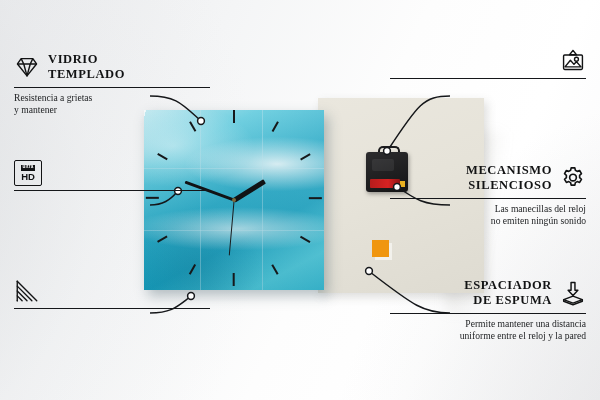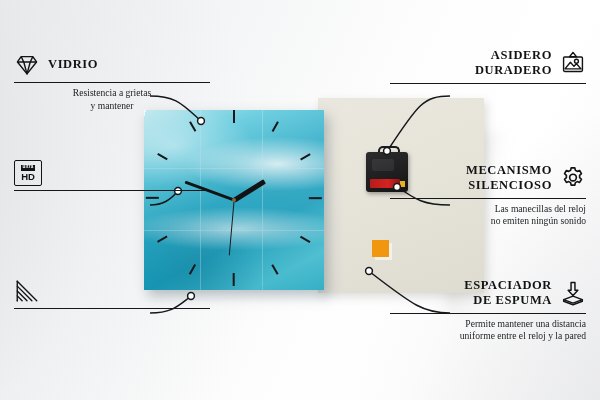--- a/index.html
+++ b/index.html
@@ -79,21 +79,21 @@
   .mech-detail{position:absolute;left:6px;top:7px;width:22px;height:12px;background:rgba(255,255,255,.07);border-radius:2px;}
   .foam{position:absolute;left:256px;top:148px;width:17px;height:17px;background:#f0960f;box-shadow:3px 3px 0 rgba(255,255,255,.55);}
   
   .feature{position:absolute;width:196px;}
   .feature .head{display:flex;align-items:center;gap:8px;}
   .feature.right .head{flex-direction:row;justify-content:flex-end;}
   .ttl{font-weight:bold;font-size:12.5px;letter-spacing:.6px;color:#121314;line-height:1.22;text-transform:uppercase;}
   .feature.left .ttl{text-align:left;}
   .feature.right .ttl{text-align:right;}
   .rule{height:1px;background:#15171a;margin:4px 0 4px;width:100%;}
-  .desc{font-size:9.6px;color:#1c1e20;line-height:1.33;text-align:center;}
+  .desc{font-size:9.6px;color:#1c1e20;line-height:1.33;}
   .feature.right .desc{text-align:right;}
   .ico{width:26px;height:26px;flex:0 0 26px;color:#121314;}
   .ico svg{display:block;width:26px;height:26px;}
   .hd-badge{width:26px;height:24px;border:1.6px solid #121314;border-radius:2px;display:flex;flex-direction:column;align-items:center;justify-content:center;line-height:1;}
   .hd-badge .u{font-family:"Liberation Sans",sans-serif;font-size:4.6px;font-weight:bold;background:#121314;color:#fff;padding:.5px 1.5px;letter-spacing:.2px;}
   .hd-badge .h{font-family:"Liberation Sans",sans-serif;font-size:9.5px;font-weight:bold;margin-top:1px;}
   #f1{left:14px;top:52px;}
   #f2{left:14px;top:160px;}
   #f3{left:14px;top:278px;}
   #f4{left:390px;top:48px;}
@@ -194,20 +194,21 @@
   <div class="feature left" id="f1">
     <div class="head">
       <span class="ico">
         <svg viewBox="0 0 24 24" fill="none" stroke="currentColor" stroke-width="1.3" stroke-linejoin="round">
           <path d="M3.2 9.2 12 20.2 20.8 9.2 17.4 4.3H6.6z"></path>
           <path d="M3.2 9.2h17.6M6.6 4.3 9 9.2 12 20.2 15 9.2l2.4-4.9M9 9.2h6"></path>
         </svg>
       </span>
       <span class="ttl">
         <span>VIDRIO</span><br>
+        <span>TEMPLADO</span>
       </span>
     </div>
     <div class="rule"></div>
     <div class="desc">
       <span>Resistencia a grietas</span><br>
       <span>y mantener</span>
     </div>
   </div>
 
   <div class="feature left" id="f2">
@@ -229,24 +230,20 @@
           <path d="M3 3 21 21M3 7.5 16.5 21M3 12 12 21M3 16.5 7.5 21M3 21h.01"></path>
           <path d="M3 3v18"></path>
         </svg>
       </span>
     </div>
     <div class="rule"></div>
   </div>
 
   <div class="feature right" id="f4">
     <div class="head">
-      <span class="ttl">
-        <span>ASIDERO</span><br>
-        <span>DURADERO</span>
-      </span>
       <span class="ico">
         <svg viewBox="0 0 24 24" fill="none" stroke="currentColor" stroke-width="1.3" stroke-linejoin="round">
           <path d="M12 2.2 8.8 6.2h6.4z"></path>
           <rect x="3.3" y="6.4" width="17.4" height="13.4" rx="1"></rect>
           <path d="M4.6 17.4 9.6 11.3l3.3 3.8 2.3-2.4 4.2 4.7z"></path>
           <circle cx="15.2" cy="10.4" r="1.8"></circle>
         </svg>
       </span>
     </div>
     <div class="rule"></div>

